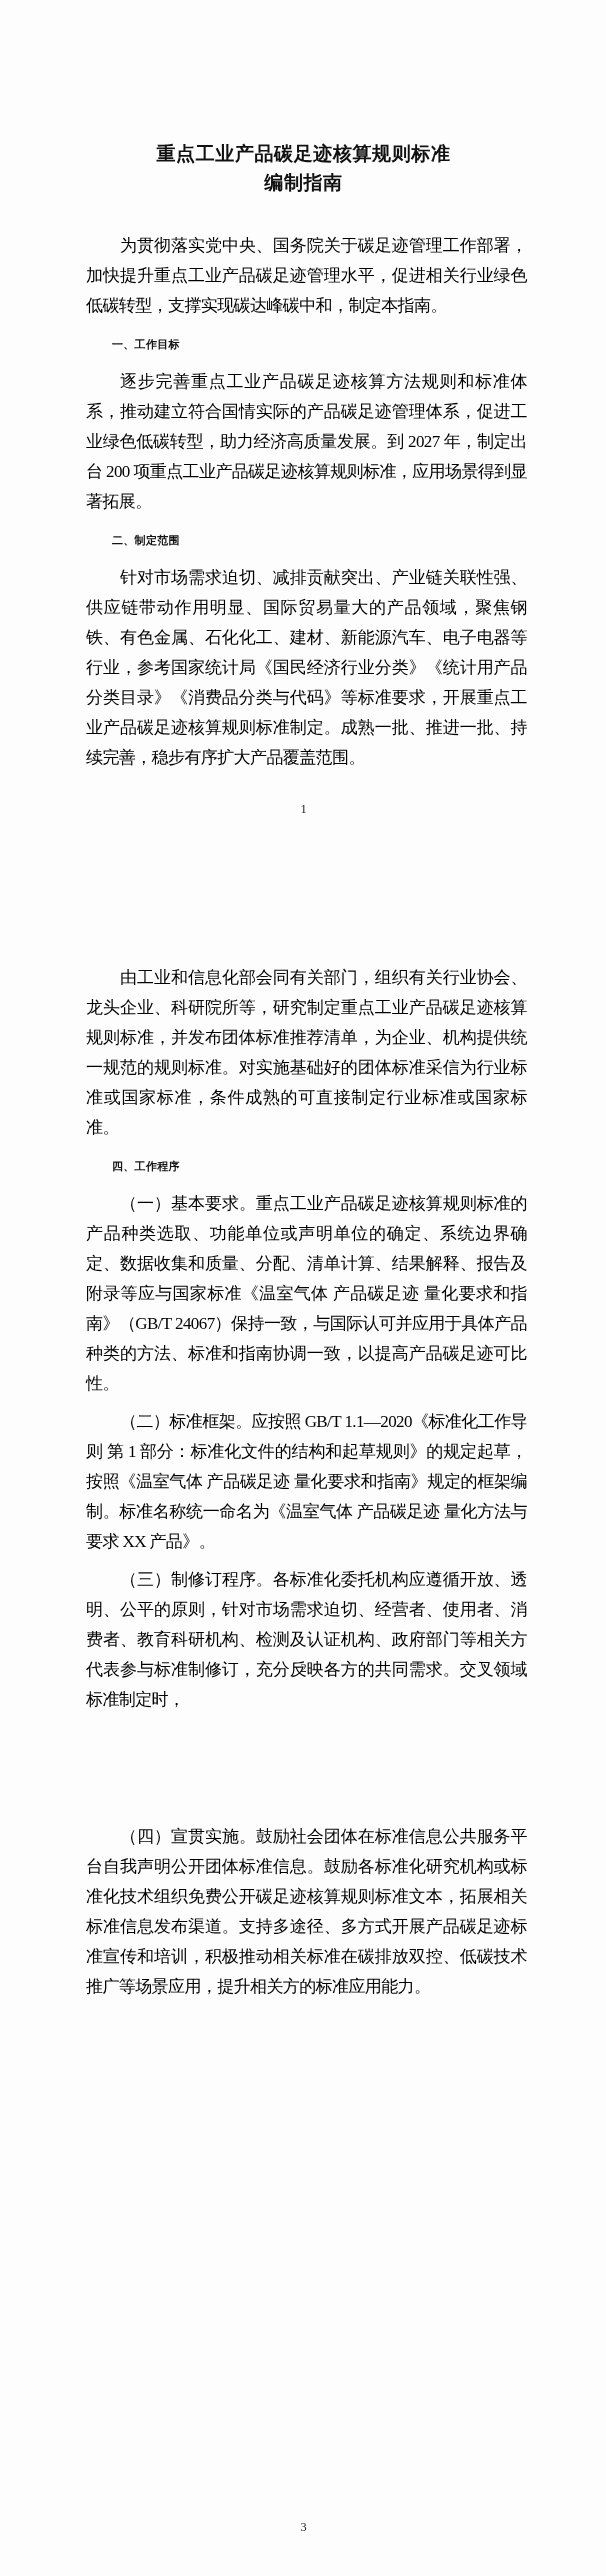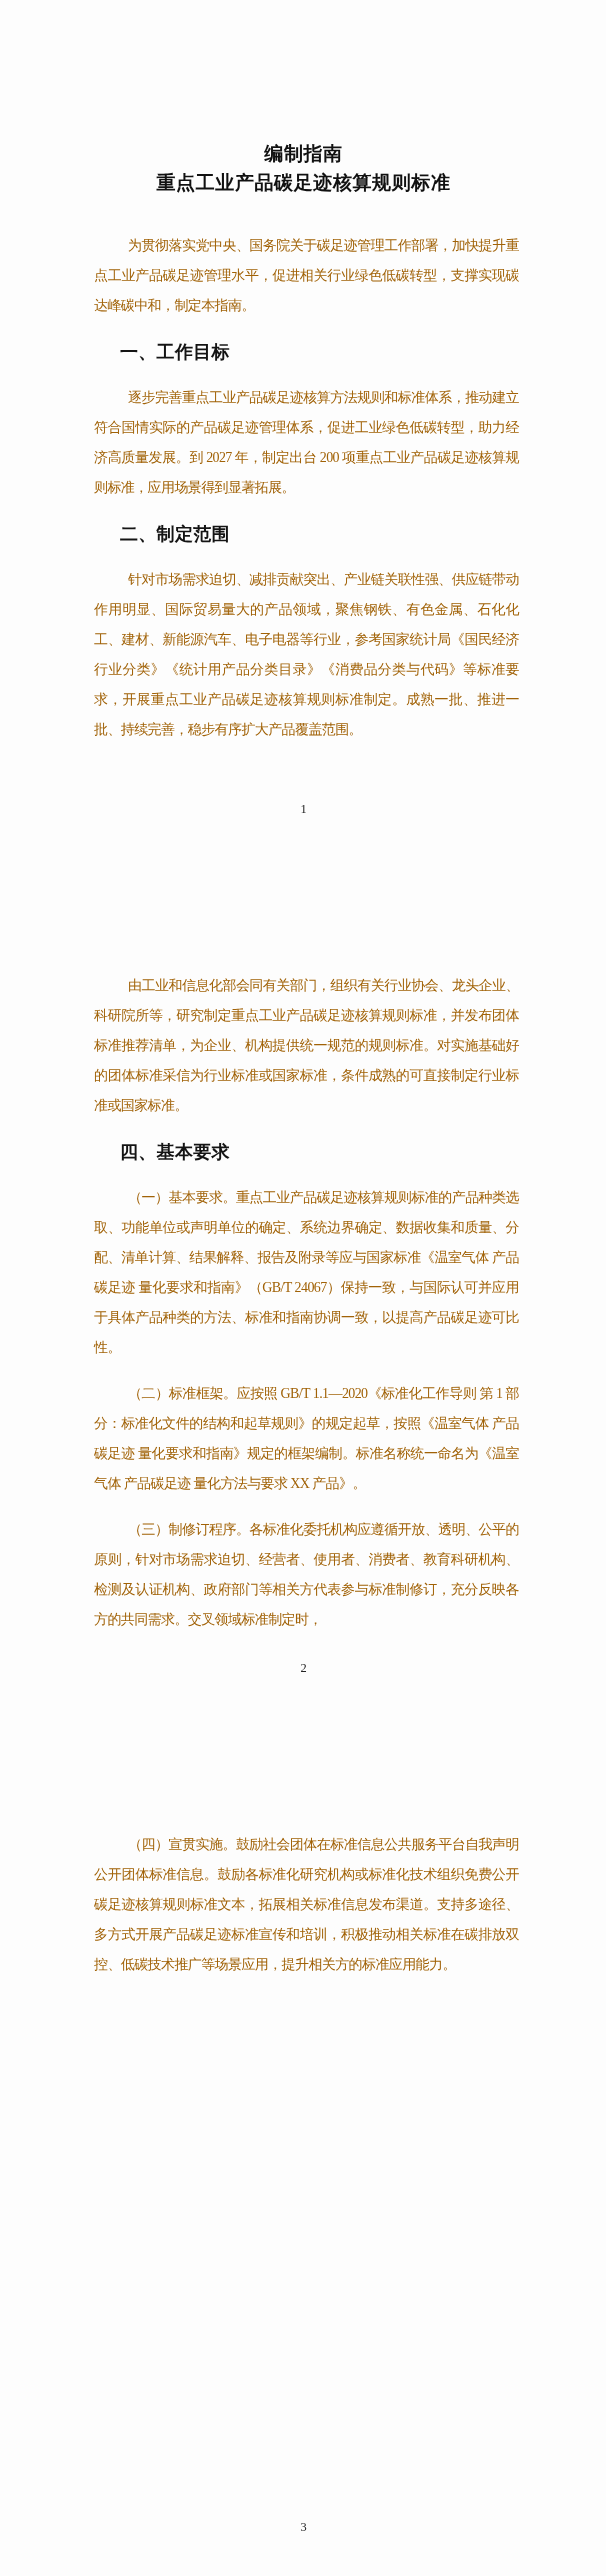--- a/index.html
+++ b/index.html
@@ -42,35 +42,35 @@
     margin: 34px 0 0 78px;
     width: 457px;
   }
   .content {
     position: absolute;
     top: 96px;
     left: 78px;
     width: 457px;
   }
   p.para {
-    margin: 16px;
+    margin: 8px;
     font-family: "Liberation Serif", serif;
-    font-size: 14px;
+    font-size: 17px;
     line-height: 30px;
     letter-spacing: -0.6px;
     text-align: justify;
     text-indent: 34px;
-    color: #a16207;
+    color: #000000;
   }
   p.para.no-indent { text-indent: 0; }
   h2.heading {
-    margin: 8px;
+    margin: 0;
     font-family: "Liberation Sans", sans-serif;
     font-weight: bold;
-    font-size: 18px;
+    font-size: 11px;
     line-height: 30px;
     letter-spacing: 0.3px;
     text-indent: 34px;
     color: #141414;
   }
   .page-num {
     position: absolute;
     top: 800px;
     left: 0;
     width: 100%;
@@ -83,38 +83,38 @@
   }
 </style>
 </head>
 <body>
 
 <div class="doc">
 
   <section class="page">
     <div class="page1-head">
       <h1 class="title">
+        <span class="tline">重点工业产品碳足迹核算规则标准</span>
         <span class="tline">编制指南</span>
-        <span class="tline">重点工业产品碳足迹核算规则标准</span>
       </h1>
       <div class="body-col">
         <p class="para">为贯彻落实党中央、国务院关于碳足迹管理工作部署，加快提升重点工业产品碳足迹管理水平，促进相关行业绿色低碳转型，支撑实现碳达峰碳中和，制定本指南。</p>
         <h2 class="heading">一、工作目标</h2>
         <p class="para">逐步完善重点工业产品碳足迹核算方法规则和标准体系，推动建立符合国情实际的产品碳足迹管理体系，促进工业绿色低碳转型，助力经济高质量发展。到 2027 年，制定出台 200 项重点工业产品碳足迹核算规则标准，应用场景得到显著拓展。</p>
         <h2 class="heading">二、制定范围</h2>
         <p class="para">针对市场需求迫切、减排贡献突出、产业链关联性强、供应链带动作用明显、国际贸易量大的产品领域，聚焦钢铁、有色金属、石化化工、建材、新能源汽车、电子电器等行业，参考国家统计局《国民经济行业分类》《统计用产品分类目录》《消费品分类与代码》等标准要求，开展重点工业产品碳足迹核算规则标准制定。成熟一批、推进一批、持续完善，稳步有序扩大产品覆盖范围。</p>
       </div>
     </div>
     <div class="page-num">1</div>
   </section>
 
   <section class="page">
     <div class="content">
       <p class="para">由工业和信息化部会同有关部门，组织有关行业协会、龙头企业、科研院所等，研究制定重点工业产品碳足迹核算规则标准，并发布团体标准推荐清单，为企业、机构提供统一规范的规则标准。对实施基础好的团体标准采信为行业标准或国家标准，条件成熟的可直接制定行业标准或国家标准。</p>
-      <h2 class="heading">四、基本要求</h2>
+      <h2 class="heading">四、工作程序</h2>
       <p class="para">（一）基本要求。重点工业产品碳足迹核算规则标准的产品种类选取、功能单位或声明单位的确定、系统边界确定、数据收集和质量、分配、清单计算、结果解释、报告及附录等应与国家标准《温室气体 产品碳足迹 量化要求和指南》（GB/T 24067）保持一致，与国际认可并应用于具体产品种类的方法、标准和指南协调一致，以提高产品碳足迹可比性。</p>
       <p class="para">（二）标准框架。应按照 GB/T 1.1—2020《标准化工作导则 第 1 部分：标准化文件的结构和起草规则》的规定起草，按照《温室气体 产品碳足迹 量化要求和指南》规定的框架编制。标准名称统一命名为《温室气体 产品碳足迹 量化方法与要求 XX 产品》。</p>
       <p class="para">（三）制修订程序。各标准化委托机构应遵循开放、透明、公平的原则，针对市场需求迫切、经营者、使用者、消费者、教育科研机构、检测及认证机构、政府部门等相关方代表参与标准制修订，充分反映各方的共同需求。交叉领域标准制定时，</p>
     </div>
     <div class="page-num">2</div>
   </section>
 
   <section class="page">
     <div class="content">
       <p class="para">（四）宣贯实施。鼓励社会团体在标准信息公共服务平台自我声明公开团体标准信息。鼓励各标准化研究机构或标准化技术组织免费公开碳足迹核算规则标准文本，拓展相关标准信息发布渠道。支持多途径、多方式开展产品碳足迹标准宣传和培训，积极推动相关标准在碳排放双控、低碳技术推广等场景应用，提升相关方的标准应用能力。</p>

